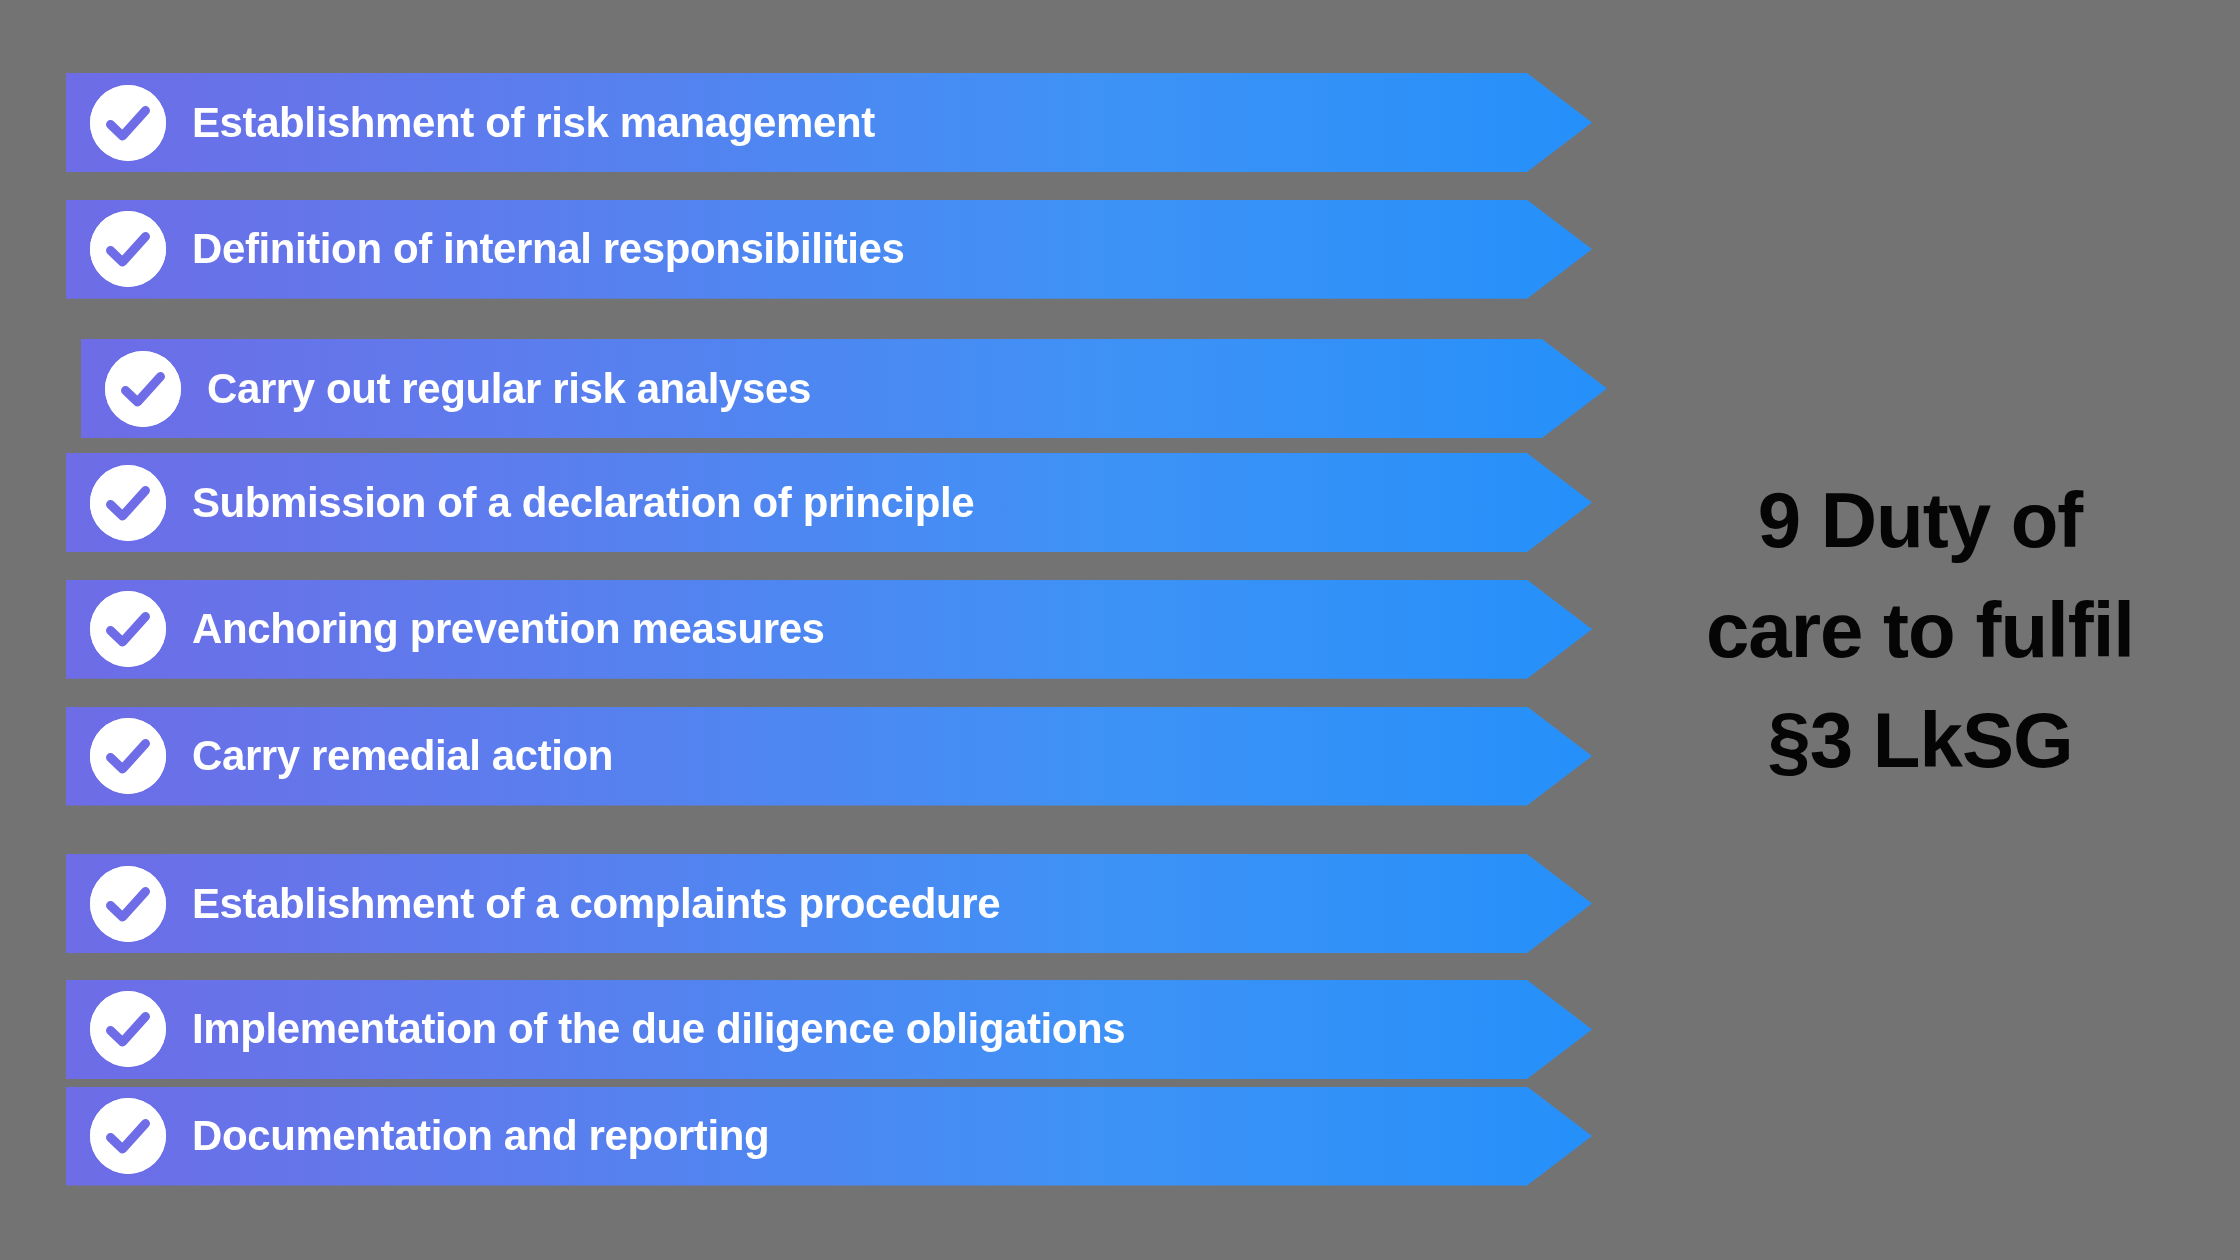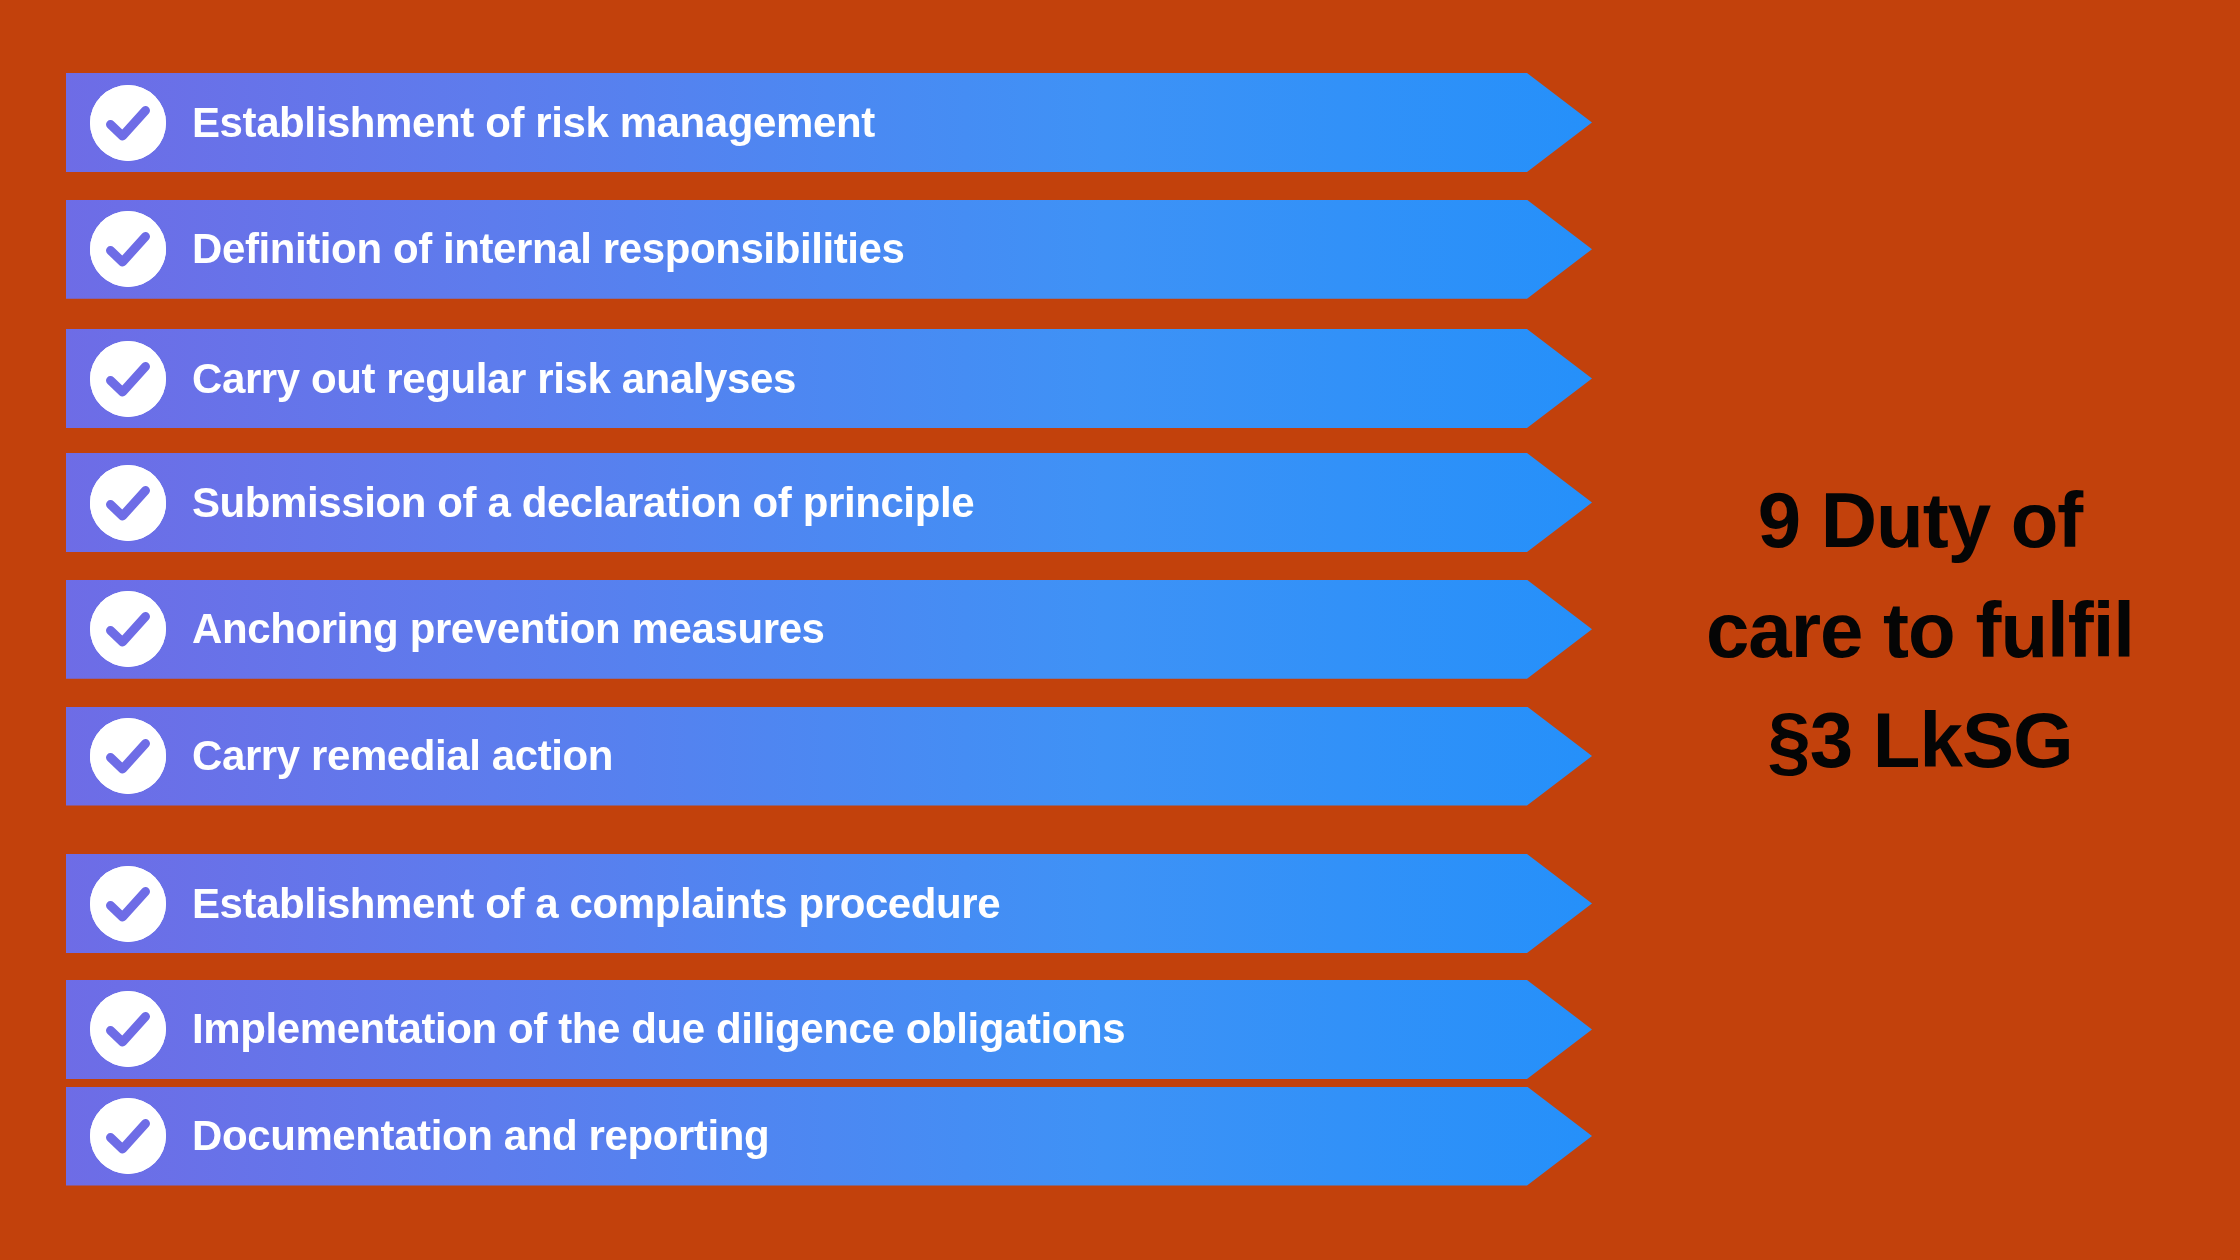--- a/index.html
+++ b/index.html
@@ -11,21 +11,21 @@
     width: 2240px;
     height: 1260px;
     overflow: hidden;
     font-family: "Liberation Sans", sans-serif;
   }
 
   #canvas {
     position: relative;
     width: 2240px;
     height: 1260px;
-    background: #c2410c;
+    background: #737373;
   }
 
   
   #steps {
     position: absolute;
     left: 0;
     top: 0;
     width: 1600px;
     height: 1260px;
   }
@@ -130,21 +130,21 @@
         <div class="step-content">
           <span class="check-badge">
             <svg viewBox="0 0 76 76" xmlns="http://www.w3.org/2000/svg">
               <circle cx="38" cy="38" r="38" fill="#ffffff"></circle>
               <path d="M20.5 39.5 L32.5 51 L55.5 25.5" fill="none" stroke="#6e6ce6" stroke-width="9" stroke-linecap="round" stroke-linejoin="round"></path>
             </svg>
           </span>
           <span class="step-label">Definition of internal responsibilities</span>
         </div>
       </div>
-      <div class="step-row" style="top: 329px;">
+      <div class="step-row" style="top: 339px; margin-left: 15px;">
         <div class="step-shape"></div>
         <div class="step-content">
           <span class="check-badge">
             <svg viewBox="0 0 76 76" xmlns="http://www.w3.org/2000/svg">
               <circle cx="38" cy="38" r="38" fill="#ffffff"></circle>
               <path d="M20.5 39.5 L32.5 51 L55.5 25.5" fill="none" stroke="#6e6ce6" stroke-width="9" stroke-linecap="round" stroke-linejoin="round"></path>
             </svg>
           </span>
           <span class="step-label">Carry out regular risk analyses</span>
         </div>

